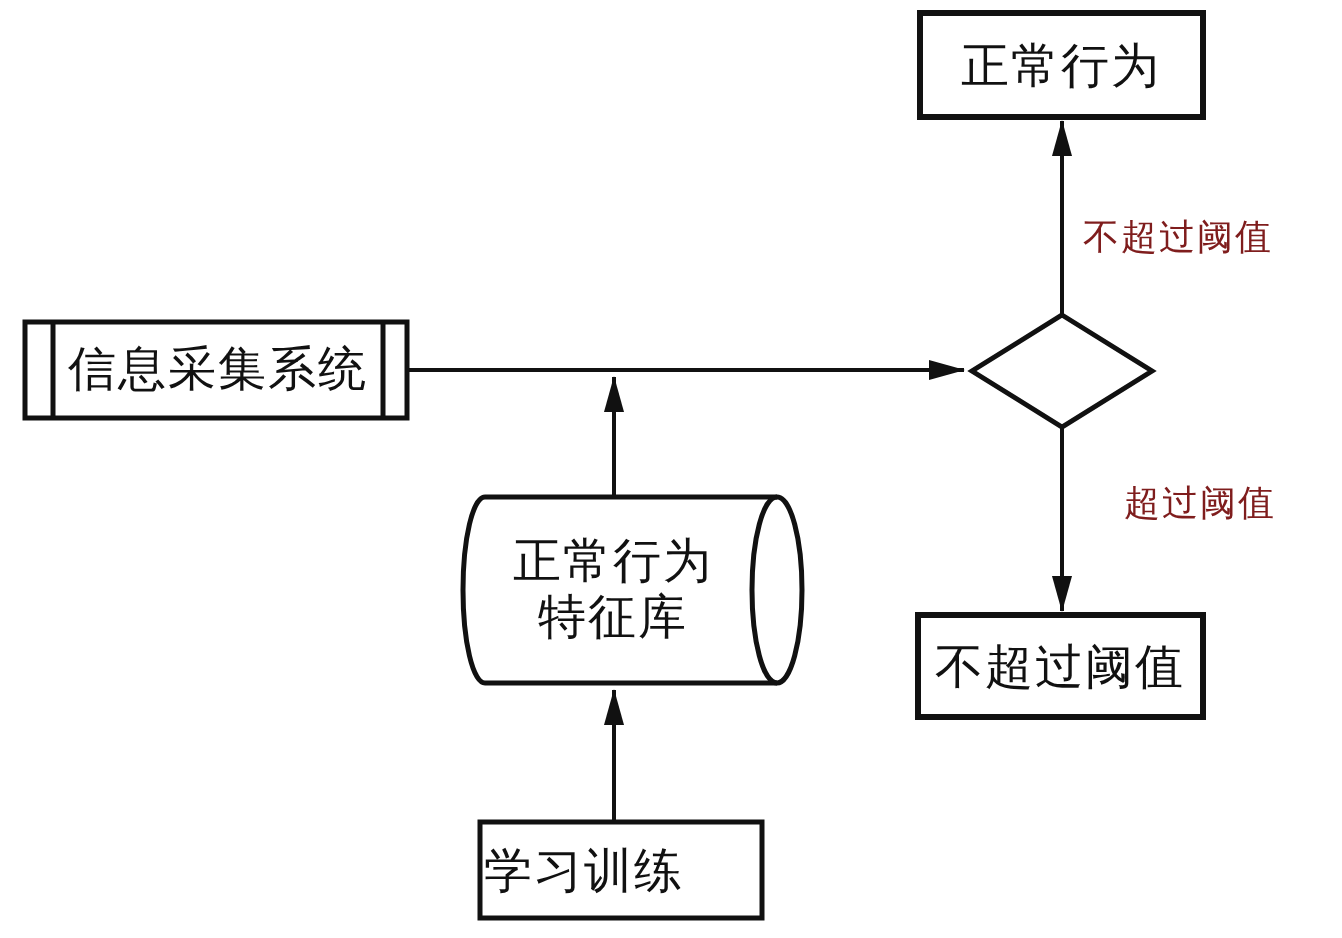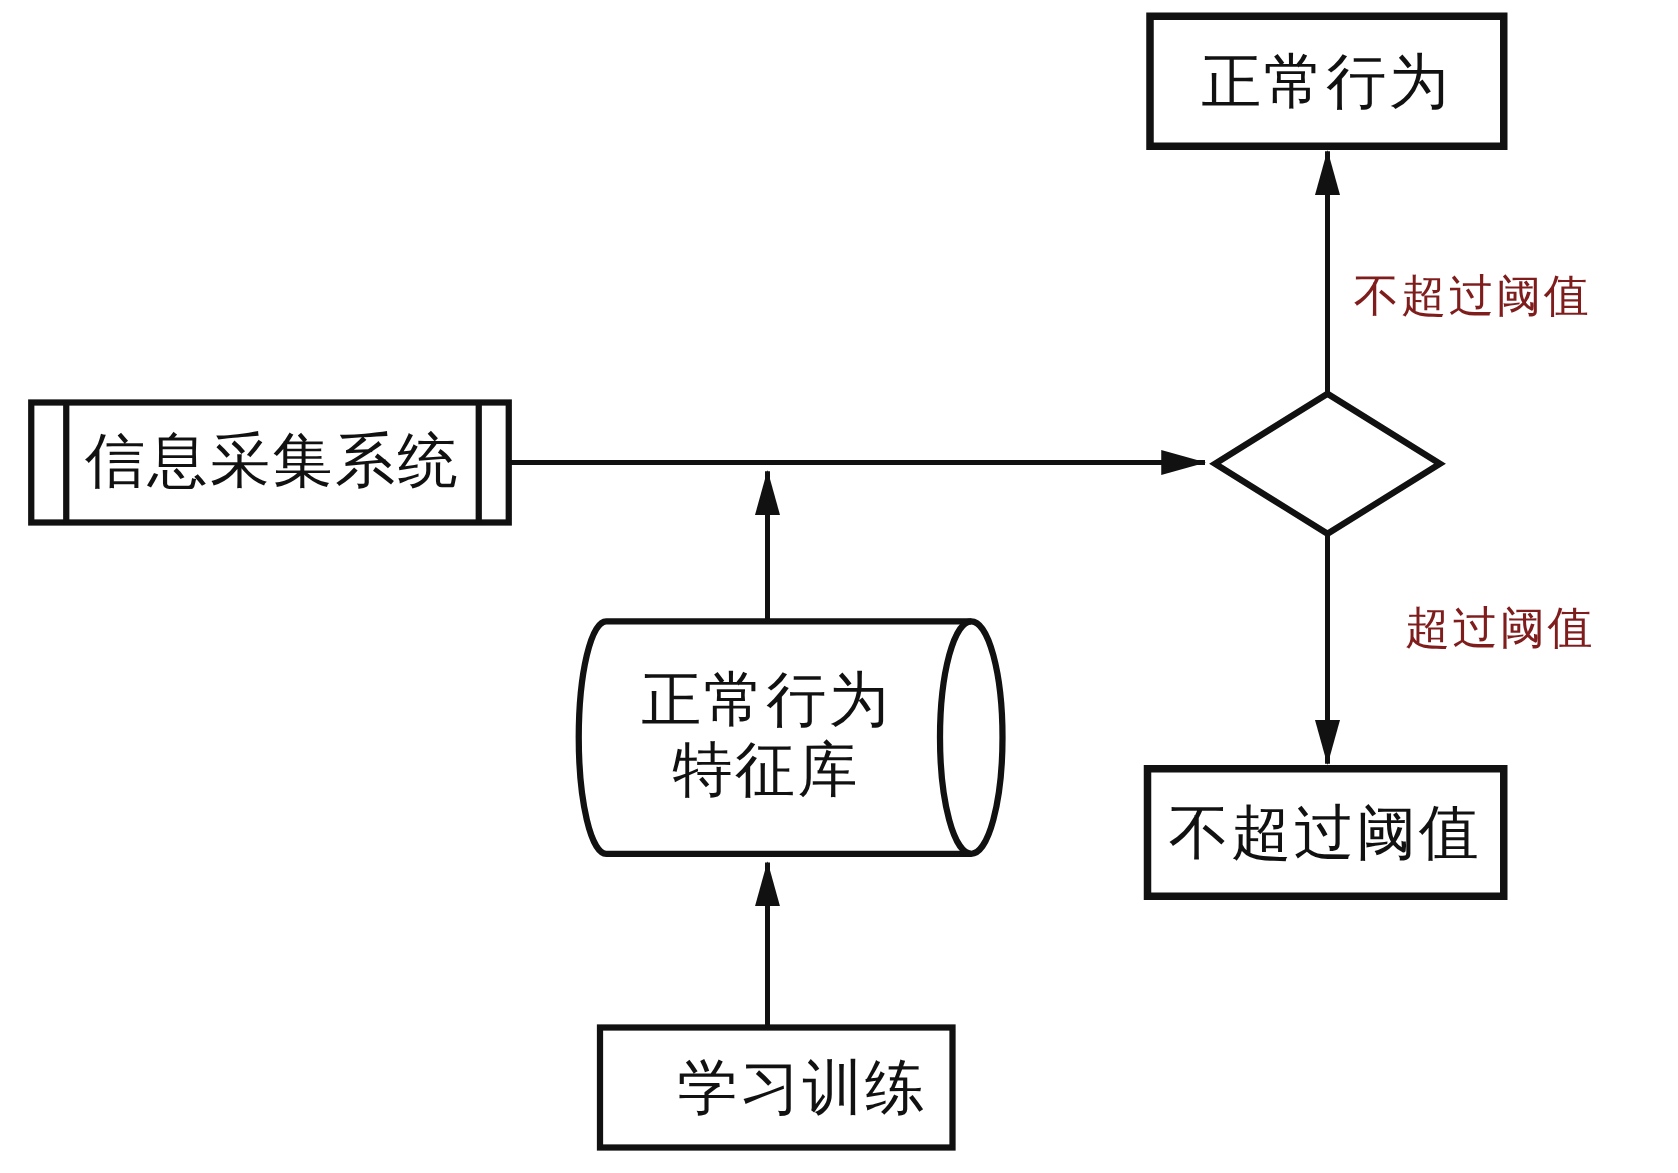--- a/index.html
+++ b/index.html
@@ -90,21 +90,21 @@
 
     <line x1="614" y1="820" x2="614" y2="690" stroke="#111111" stroke-width="4" marker-end="url(#arrowhead)"></line>
   </svg>
 
   <div class="node-label" style="left:218px; top:369px;font-family:Liberation Serif, serif;">信息采集系统</div>
 
   <div class="node-label" style="left:1061px; top:66px;">正常行为</div>
 
   <div class="node-label" style="left:1060px; top:667px;">不超过阈值</div>
 
-  <div class="node-label" style="left:642px; top:871px;">学习训练</div>
+  <div class="node-label" style="left:584px; top:871px;">学习训练</div>
 
   <div>
     <div class="cyl-label" style="left:613px; top:560px;">正常行为</div>
     <div class="cyl-label" style="left:613px; top:616px;text-align:right;">特征库</div>
   </div>
 
   <div class="edge-label" style="left:1083px; top:237px;">不超过阈值</div>
 
   <div class="edge-label" style="left:1084px; top:503px;margin-left:40px;">超过阈值</div>
 

